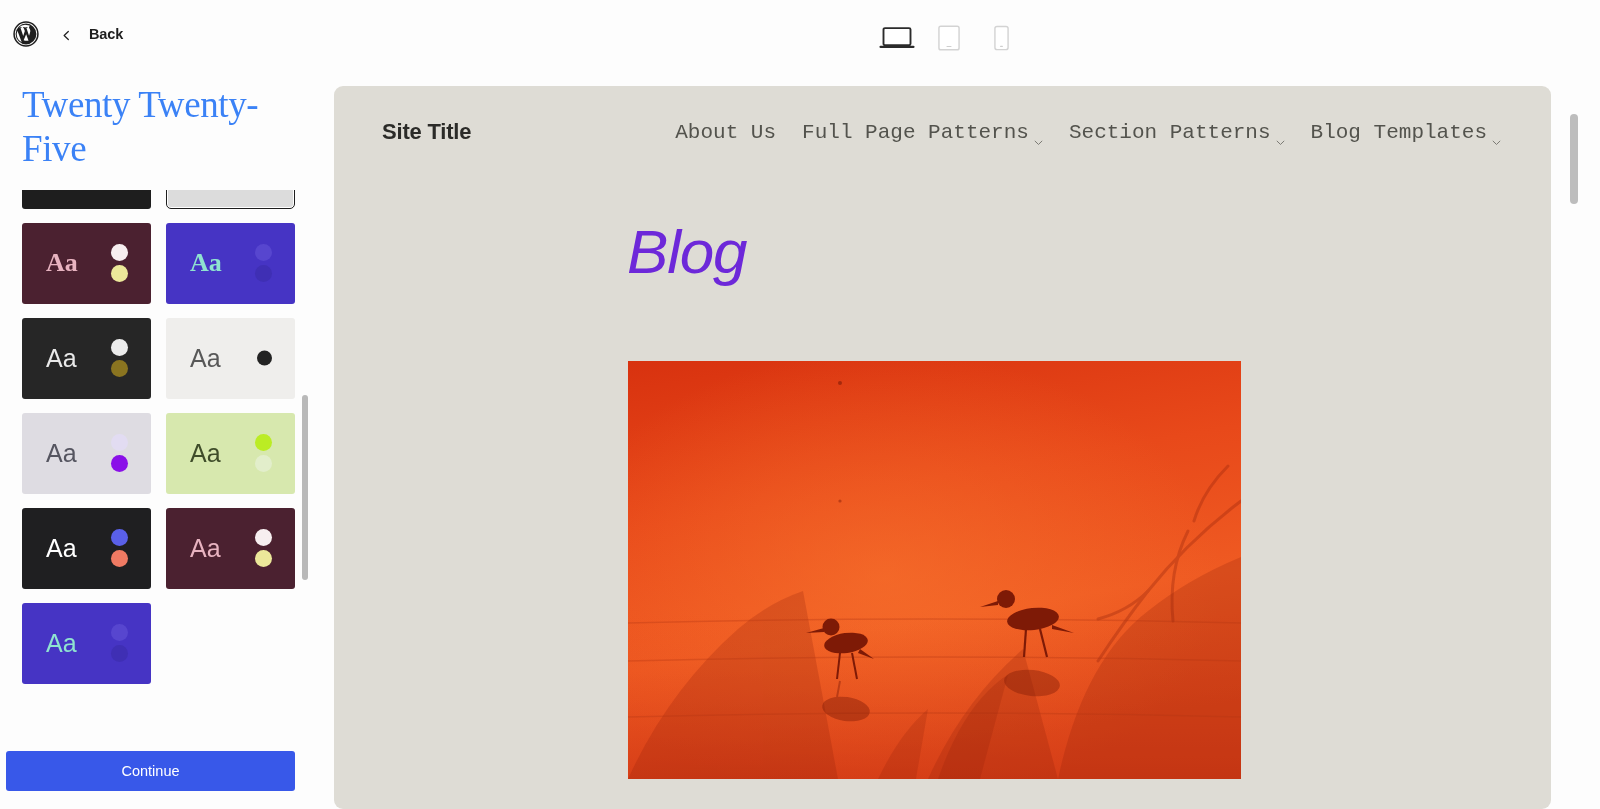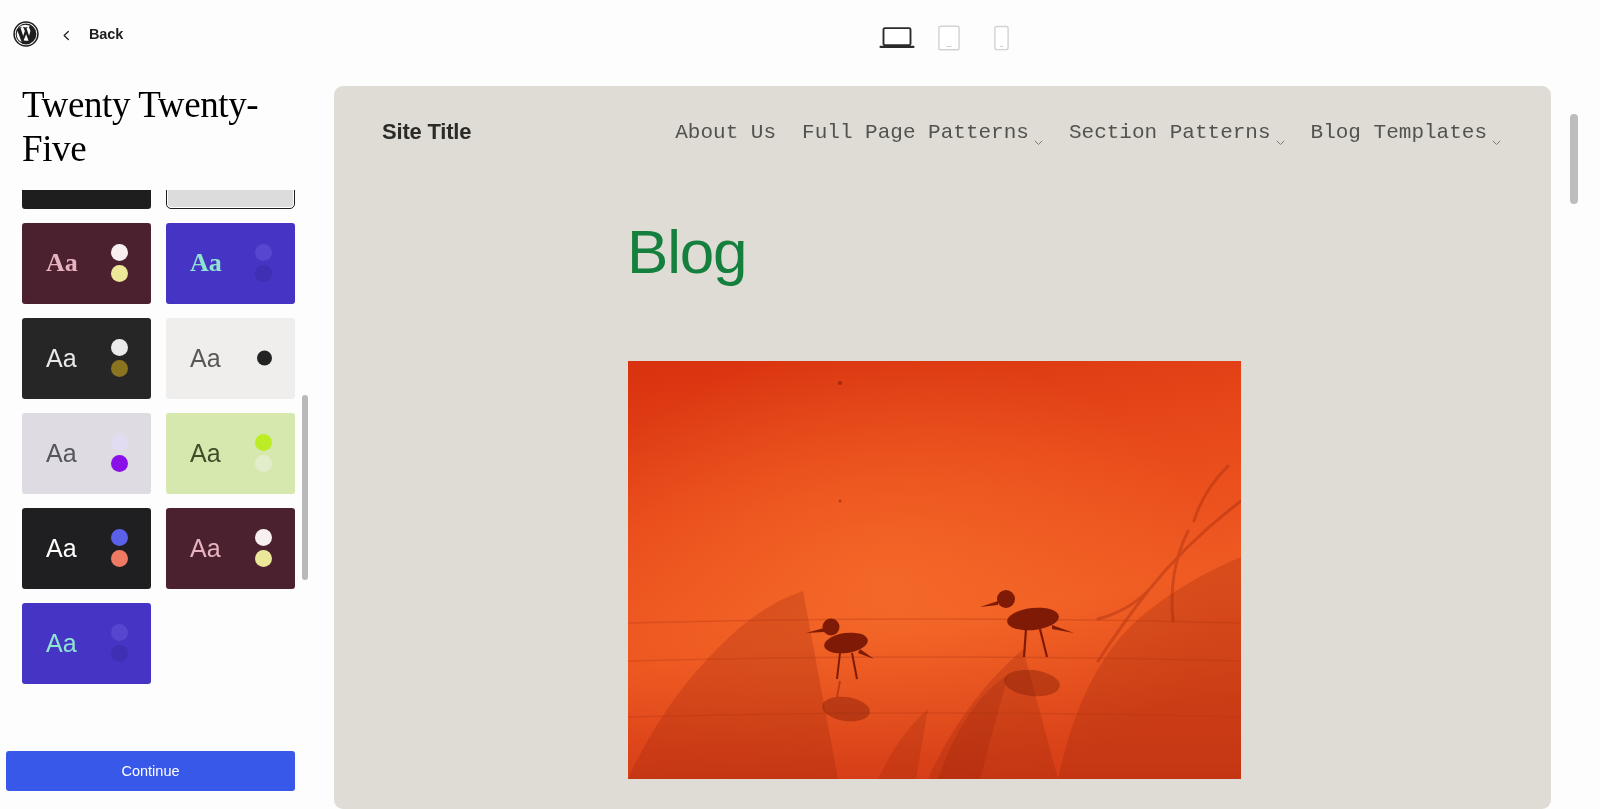--- a/index.html
+++ b/index.html
@@ -48,21 +48,21 @@
 
   
   .sidebar {
     position: absolute; left: 0; top: 68px;
     width: 317px; height: 741px;
     background: #fdfdfd;
     display: flex; flex-direction: column;
   }
   .theme-title {
     font-family: "Liberation Serif", serif;
-    font-size: 37px; font-weight: 400; color: #000000;
+    font-size: 37px; font-weight: 400; color: #3b82f6;
     letter-spacing: -0.4px;
     margin: 15px 0 0 22px;
     line-height: 1.2;
   }
   .theme-desc {
     font-size: 14.6px; line-height: 1.55; color: #3a3a3a;
     margin: 20px 22px 0 22px; max-width: 245px;
   }
 
   .swatch-scroll {
@@ -166,22 +166,23 @@
   .nav-item {
     display: flex; align-items: center; gap: 5px;
     font-size: 21px; color: #53534d;
     cursor: pointer; white-space: nowrap; font-family: Liberation Mono, monospace;
   }
   .nav-chev { width: 9px; height: 6px; display: block; opacity: .75; }
 
   .blog-heading {
     position: absolute; left: 293px; top: 130px;
     font-family: "Liberation Sans", sans-serif;
-    font-weight: 400; font-size: 62px; color: #15803d;
+    font-weight: 400; font-size: 62px; color: #6d28d9;
     letter-spacing: -1.2px;
+    font-style: italic;
   }
   .hero-photo {
     position: absolute; left: 294px; top: 275px;
     width: 613px; height: 418px;
     overflow: hidden;
   }
   .hero-photo svg { display: block; width: 100%; height: 100%; }
 
   .pv-track {
     position: absolute; right: 22px; top: 30px;

